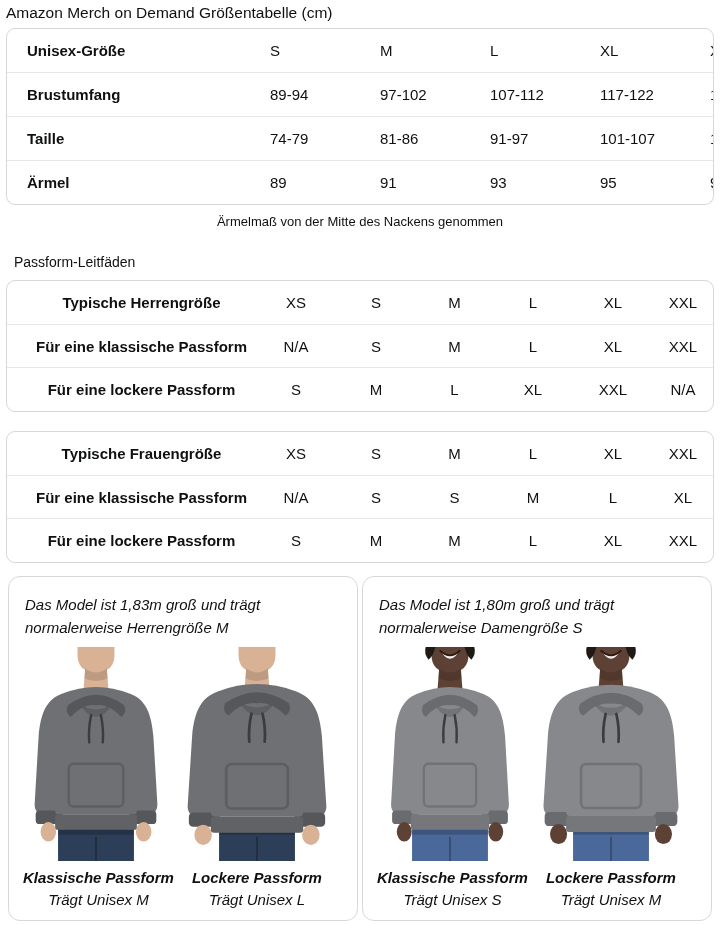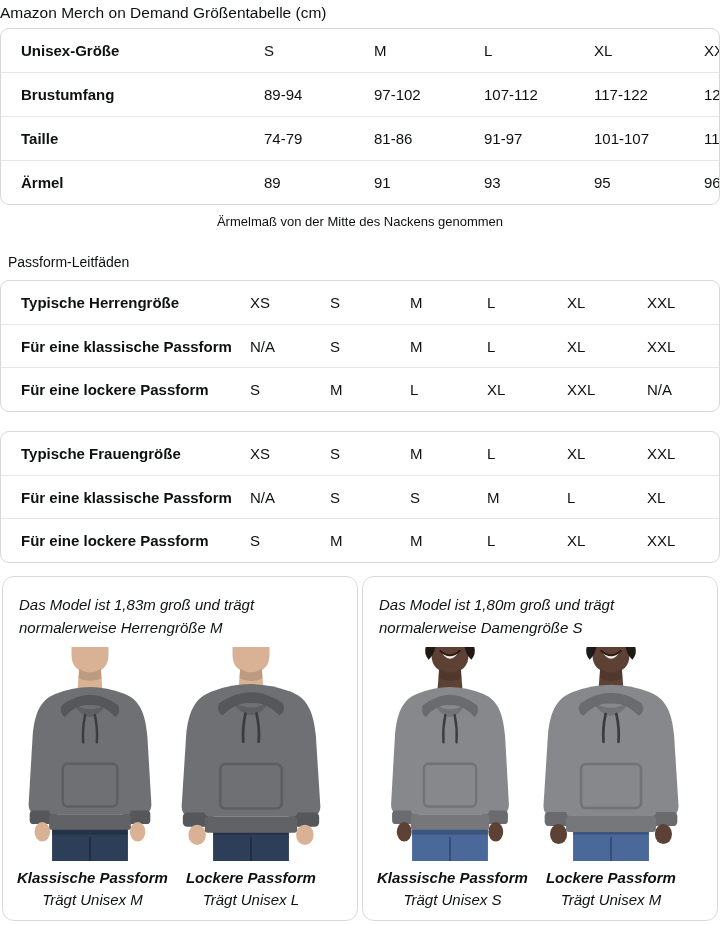--- a/index.html
+++ b/index.html
@@ -1,26 +1,26 @@
 <!DOCTYPE html>
 <html style="--text: #0f1111; --border: #d5d9d9; --divider: #e7e7e7; --strip: #e7e7e7; --hoodie-men: #6f7073; --hoodie-men-dark: #56575a; --hoodie-women: #87888b; --hoodie-women-dark: #6a6b6e; --skin-man: #d9b295; --skin-woman: #5d4134; --jeans-man: #2c3e58; --jeans-woman: #4a689a; --hair-woman: #201a16;"><head>
 <meta charset="utf-8">
 <style>
   html,body{margin:0;padding:0;background:#fff;}
   body{width:720px;height:925px;overflow:hidden;font-family:"Liberation Sans",sans-serif;color:var(--text,#0f1111);}
-  .sheet{padding:0 0;}
+  .sheet{padding:0 6px;}
   .page-title{font-size:15.5px;font-weight:400;line-height:20px;margin:3px 0 5px 0;}
   .subheading{font-size:14px;font-weight:400;line-height:20px;margin:23px 0 8px 8px;}
   .note{font-size:13px;line-height:15px;margin:9px 0 0 0;text-align:center;}
 
   .table{border:1px solid var(--border,#d5d9d9);border-radius:9px;background:#fff;overflow:hidden;}
   .trow{display:grid;align-items:center;height:43px;padding-left:20px;border-top:1px solid var(--divider,#e7e7e7);}
   .trow:first-child{border-top:none;}
   .t1{grid-template-columns:228px 95px 95px 95px 95px 1fr;gap:15px;}
-  .t6{grid-template-columns:229px 80px 80px 77px 80px 80px 1fr;}
+  .t6{grid-template-columns:229px 80px 80px 77px 80px 80px 1fr;text-align:center;}
   .cell{font-size:15px;white-space:nowrap;}
   .label{font-weight:700;}
   .fit-table .trow{height:42.7px;}
   #fit-table-men{margin-bottom:19px;}
 
   .cards{display:flex;gap:4px;margin-top:13px;padding:0 2px;font-style:italic;}
   .model-card{flex:1;border:1px solid var(--border,#d5d9d9);border-radius:12px;padding:14px 14px 8px;background:#fff;}
   .card-desc{font-size:15px;line-height:23px;margin:2px 2px 8px 2px;}
   .fits{display:flex;gap:10px;}
   .fit{margin:0;text-align:center;}

